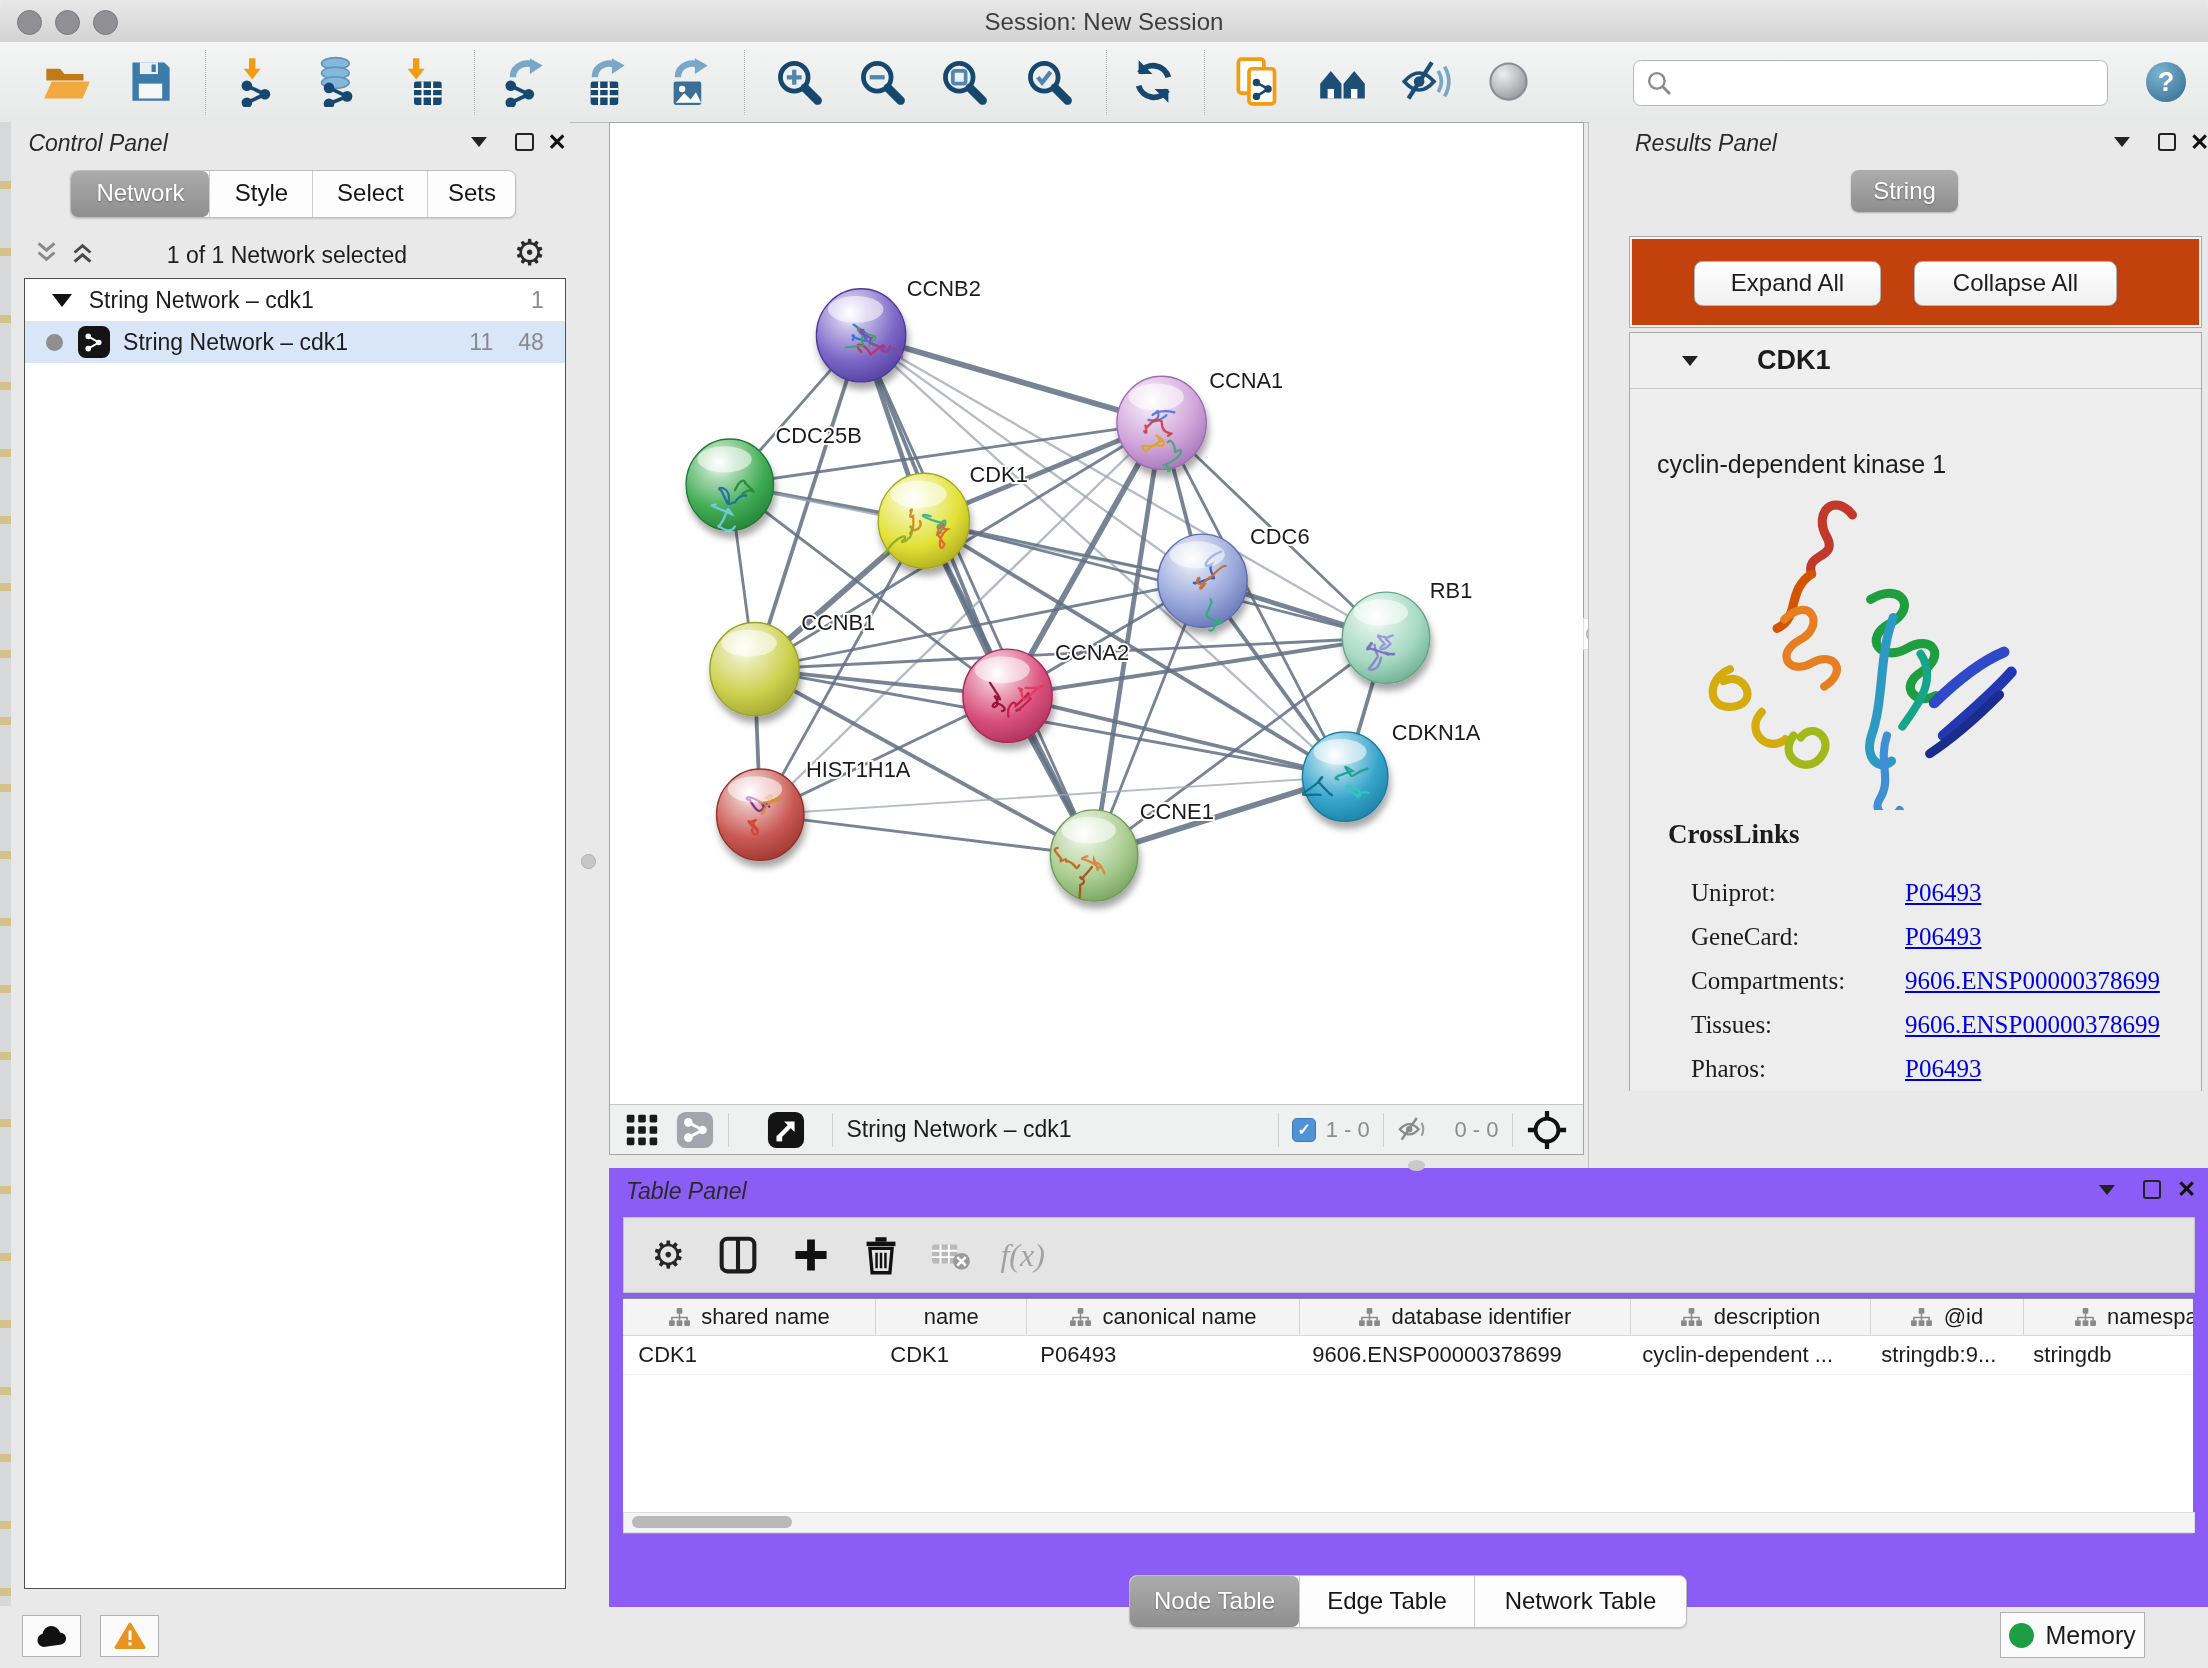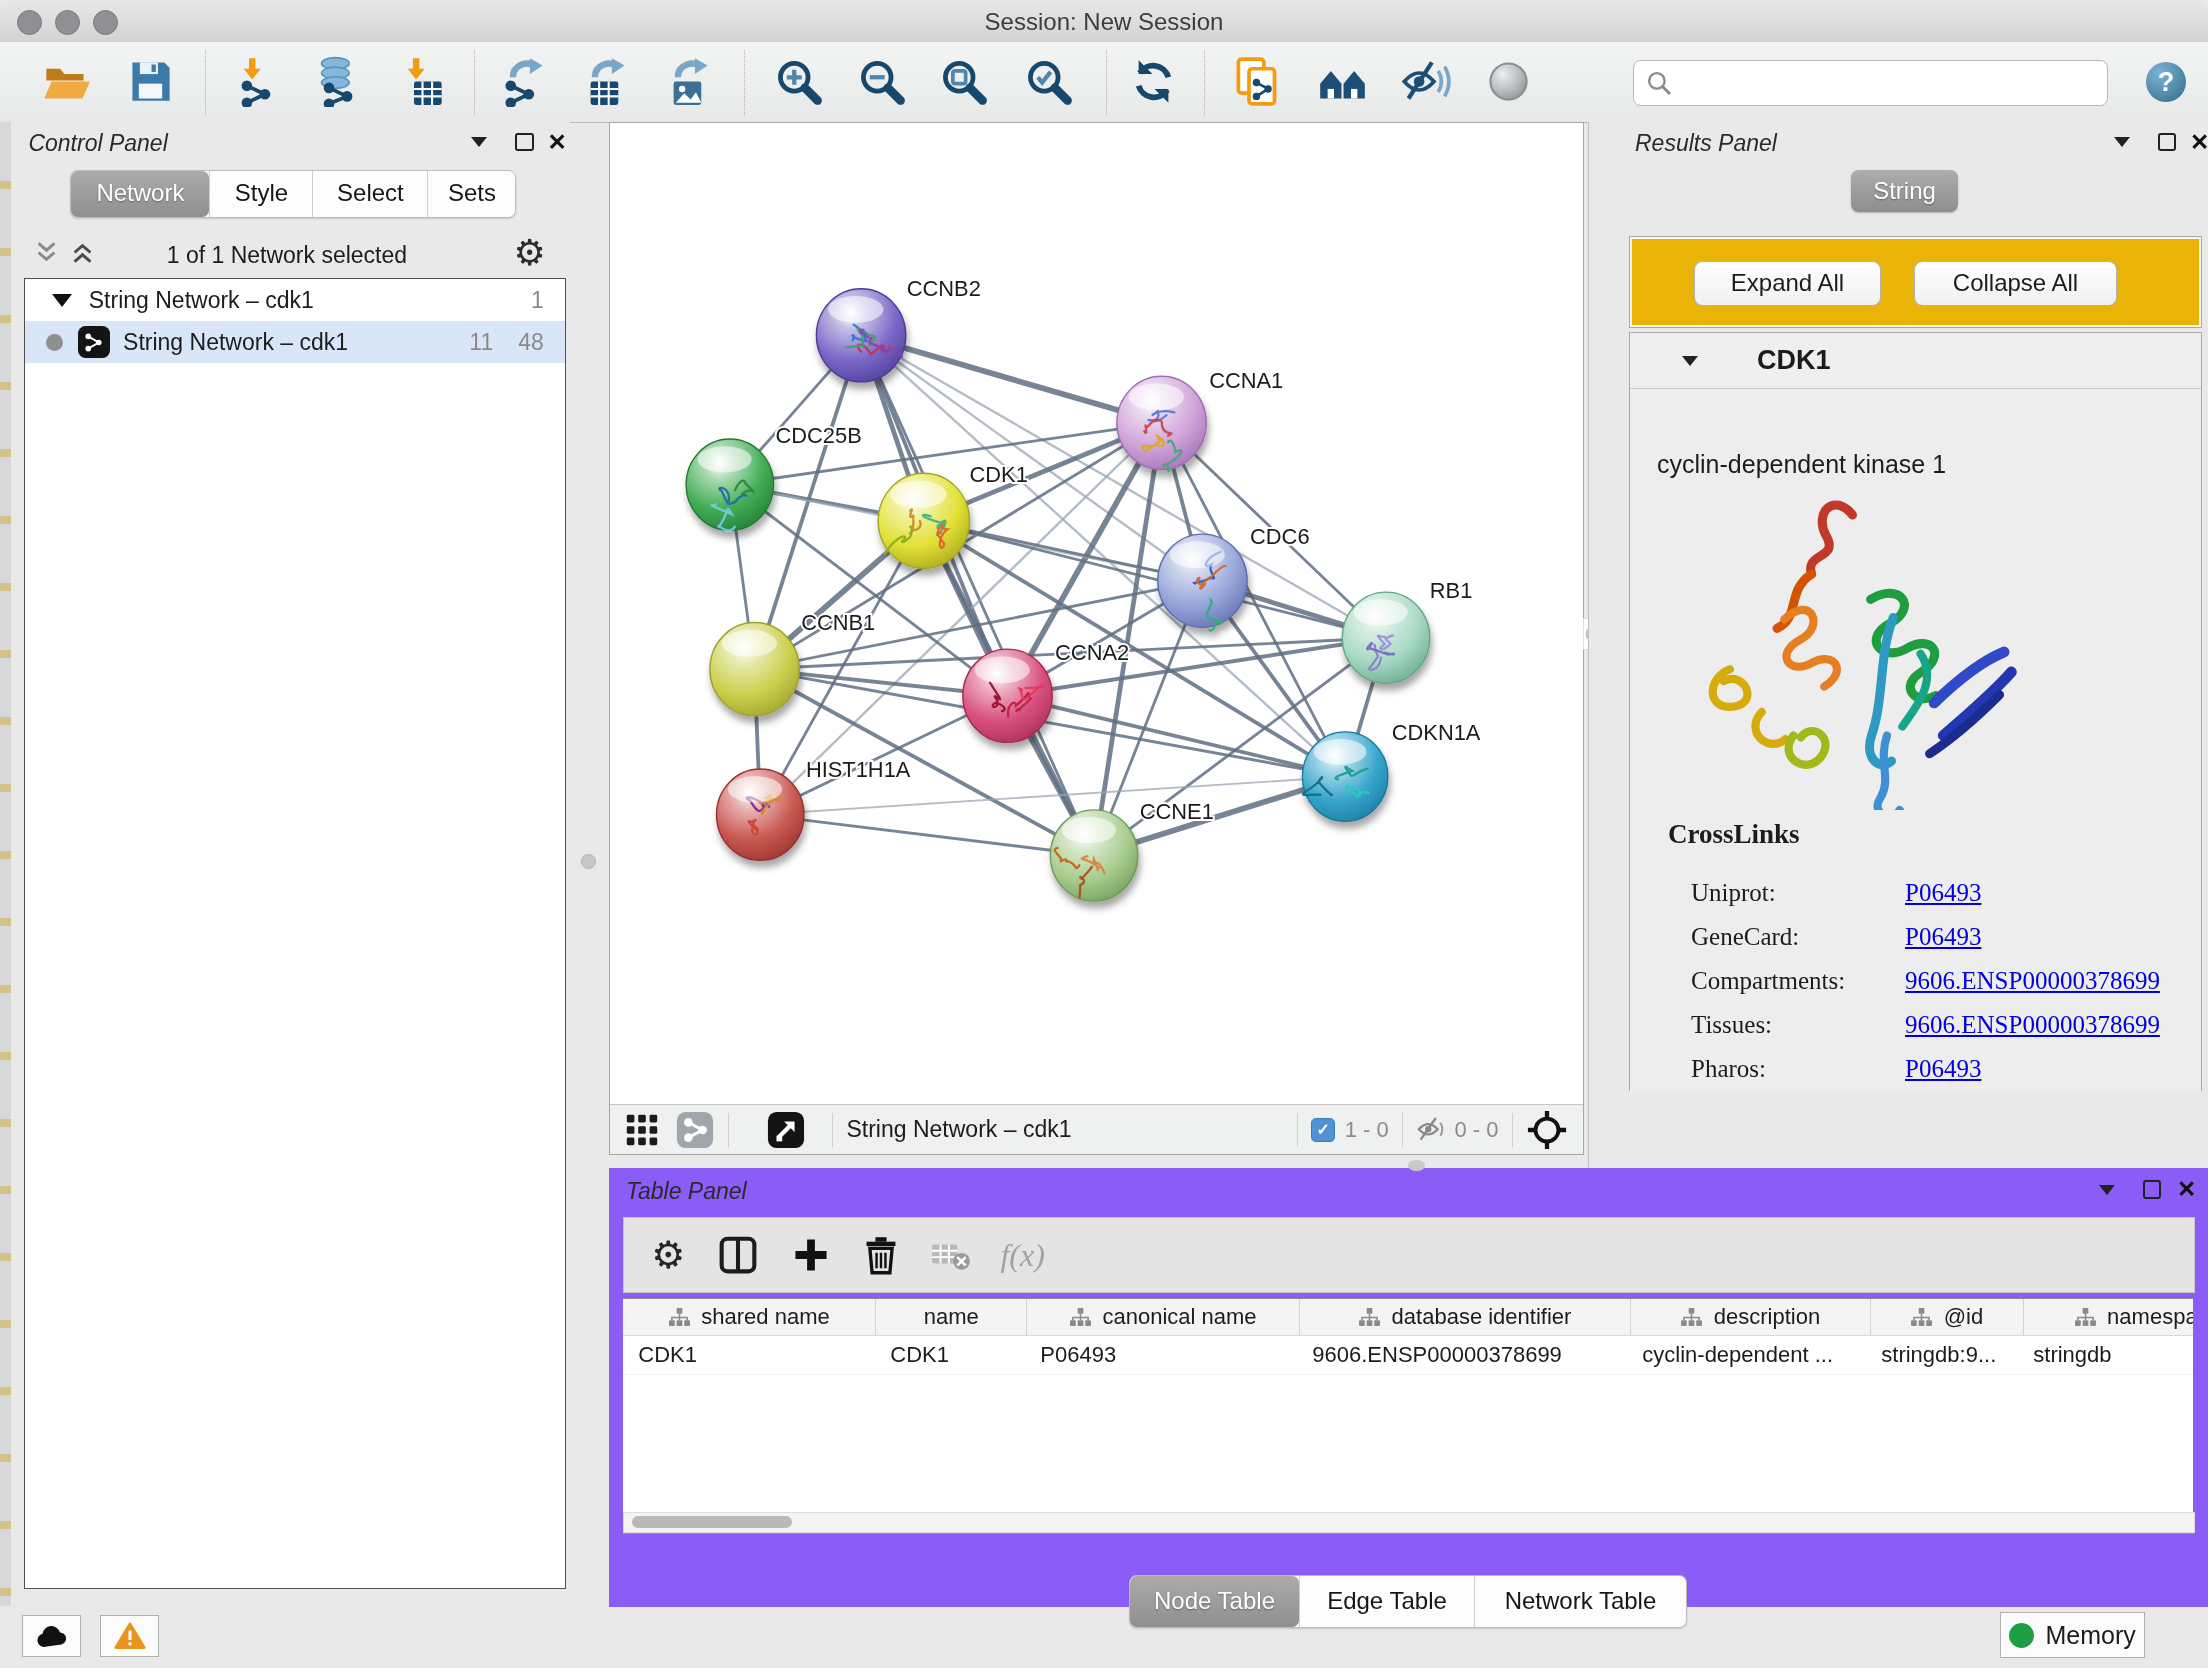--- a/index.html
+++ b/index.html
@@ -59,21 +59,21 @@
     color:#fff;font-size:16px;font-weight:bold;text-align:center;line-height:22px;}
   .gutter-dot{width:13.3px;height:13.3px;border-radius:50%;background:#c7c7c7;border:1px solid #b0b0b0;}
   .handle-sq{left:1583px;top:618px;width:19px;height:30px;background:#fcfcfc;border:1px solid #e0e0e0;
     display:flex;align-items:center;justify-content:center;}
   
   .results-panel{left:1588px;top:122px;width:620px;height:1046px;background:#e9e9e9;
     border-left:1.9px solid #bdbdbd;}
   .rp-tab{left:262px;top:48px;width:107px;height:42px;background:linear-gradient(#adadad,#8e8e8e);
     border-radius:7.6px;color:#fff;font-size:24px;text-align:center;line-height:42px;
     text-shadow:0 1px 1.9px rgba(0,0,0,.35);box-shadow:0 1px 1.9px rgba(0,0,0,.25);}
-  .rp-box{left:40px;width:571px;border:1px solid #a9a9a9;background:#eab308;
+  .rp-box{left:40px;width:571px;border:1px solid #a9a9a9;background:#c2410c;
     box-shadow:inset 0 0 0 1.9px #f6f6f6;}
   .rp-btn{height:43px;background:linear-gradient(#ffffff,#f0f0f0);border:1px solid #b3b3b3;
     border-radius:8.6px;font-size:24px;text-align:center;line-height:41px;}
   .rp-protein-header{height:55px;background:#efefef;border-bottom:1px solid #c9c9c9;
     display:flex;align-items:center;}
   .rp-name{font-size:27px;font-weight:bold;}
   .rp-body{position:relative;background:#ededed;height:702px;overflow:hidden;}
   .rp-desc{position:absolute;left:27px;top:13.3px;font-size:25px;margin-top:48px;}
   .crosslinks{position:absolute;left:38px;top:430px;font-family:"Liberation Serif",serif;font-size:25px;}
   .cl-title{font-weight:bold;font-size:27px;margin-bottom:13.3px;}
@@ -552,21 +552,21 @@
       <div class="nb-sep" style="margin-left:auto"></div>
       <div class="checkbox-blue">✓</div>
       <span class="nb-counts" style="margin-left:9.5px">1 - 0</span>
       <div class="nb-sep"></div>
       <svg width="32" height="28.5" viewBox="0 0 34 30">
         <path d="M3,15 Q13,4 23,15 Q13,26 3,15 z" stroke="#8a8a8a" stroke-width="2.4" fill="none"></path>
         <circle cx="13" cy="15" r="3.4" fill="#8a8a8a"></circle>
         <line x1="5" y1="26" x2="21" y2="3" stroke="#8a8a8a" stroke-width="2.6"></line>
         <path d="M26,8 q4,7 0,14" stroke="#9c9c9c" stroke-width="2.2" fill="none"></path>
       </svg>
-      <span class="nb-counts" style="margin-left:6px">0 - 0</span>
+      <span class="nb-counts" style="margin-left:25px">0 - 0</span>
       <div class="nb-sep"></div>
       <svg width="42" height="42" viewBox="0 0 44 44" style="margin-right:15px">
         <circle cx="22" cy="22" r="12" stroke="#111" stroke-width="4" fill="none"></circle>
         <path d="M22,2 v9 M22,33 v9 M2,22 h9 M33,22 h9" stroke="#111" stroke-width="4.5"></path>
       </svg>
     </div>
   </div>
 
   <div class="abs handle-sq">
     <div class="gutter-dot"></div>

